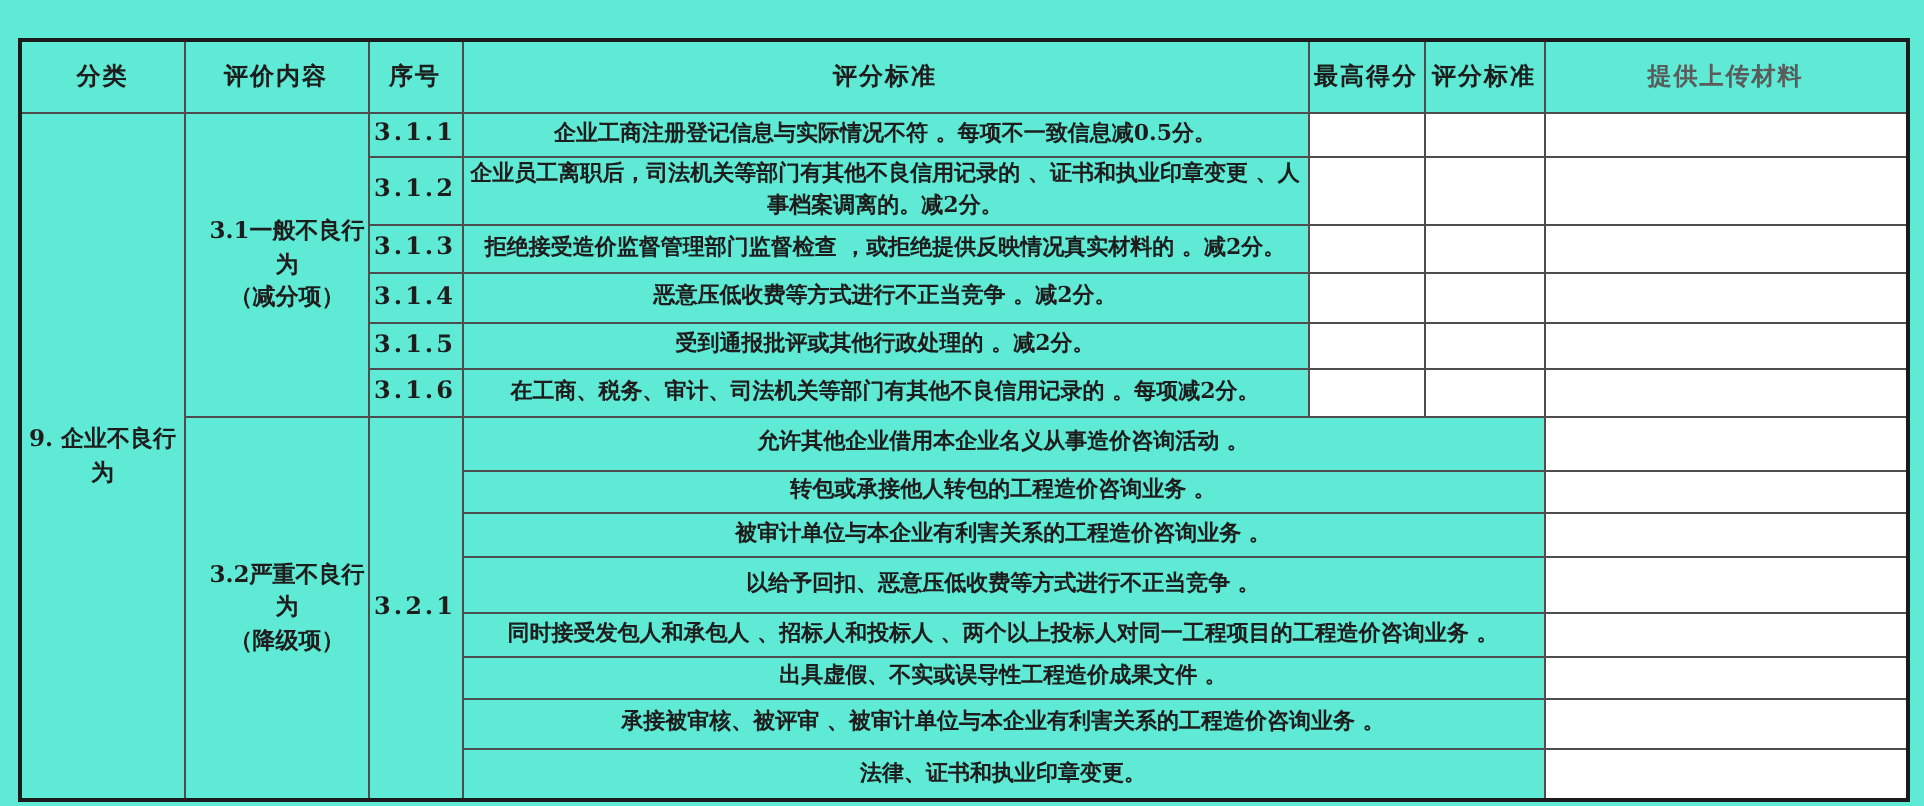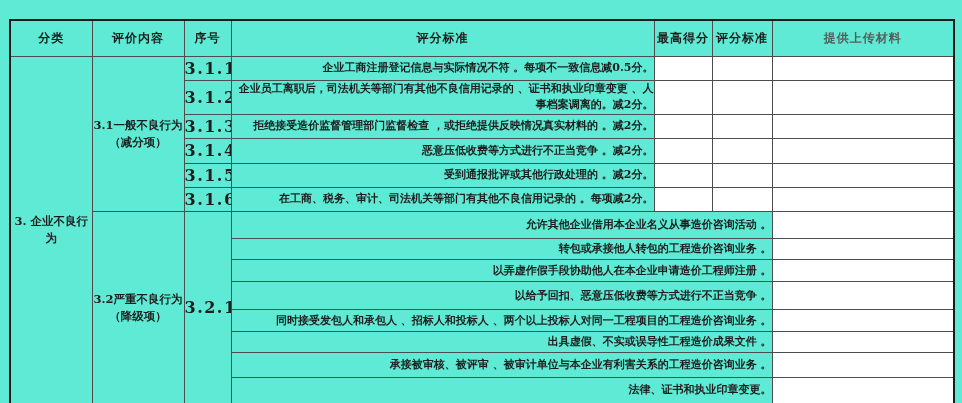--- a/index.html
+++ b/index.html
@@ -31,29 +31,29 @@
     text-align: center;
     height: 36px;
     letter-spacing: 1px;
   }
   thead th.materials-h { color: #5b5b5b; }
   td.cat, td.content, td.sn {
     text-align: center;
     font-size: 11.5px;
     line-height: 1.45;
   }
-  td.sn { letter-spacing: 1.5px; font-size: 16px; }
+  td.sn { letter-spacing: 1.5px; font-size: 12px; }
   td.crit {
-    text-align: right;
+    text-align: center;
     font-size: 11px;
     line-height: 1.5;
     padding: 1px 6px;
   }
   td.score, td.mat { background: #ffffff; }
-  .lbl-line { display: block; }
+  .lbl-line { display: block; padding-left: 11px; }
 </style>
 </head>
 <body>
 
 <div class="page">
   <table class="eval">
     <colgroup>
       <col style="width:82px">
       <col style="width:92px">
       <col style="width:47px">
@@ -69,21 +69,21 @@
         <th>序号</th>
         <th>评分标准</th>
         <th>最高得分</th>
         <th>评分标准</th>
         <th class="materials-h">提供上传材料</th>
       </tr>
     </thead>
     <tbody>
 
       <tr style="height:22px">
-        <td class="cat" rowspan="14">3. 企业不良行为</td>
+        <td class="cat" rowspan="14">9. 企业不良行为</td>
         <td class="content" rowspan="6">
           <span class="lbl-line">3.1一般不良行为</span>
           <span class="lbl-line">（减分项）</span>
         </td>
         <td class="sn">3.1.1</td>
         <td class="crit">企业工商注册登记信息与实际情况不符 。每项不一致信息减0.5分。</td>
         <td class="score"></td>
         <td class="score"></td>
         <td class="mat"></td>
       </tr>
@@ -130,21 +130,21 @@
         </td>
         <td class="sn" rowspan="8">3.2.1</td>
         <td class="crit" colspan="3">允许其他企业借用本企业名义从事造价咨询活动 。</td>
         <td class="mat"></td>
       </tr>
       <tr style="height:21px">
         <td class="crit" colspan="3">转包或承接他人转包的工程造价咨询业务 。</td>
         <td class="mat"></td>
       </tr>
       <tr style="height:22px">
-        <td class="crit" colspan="3">以弄虚作假手段协助他人在本企业申请造价工程师注册 。</td>
+        <td class="crit" colspan="3">被审计单位与本企业有利害关系的工程造价咨询业务 。</td>
         <td class="mat"></td>
       </tr>
       <tr style="height:28px">
         <td class="crit" colspan="3">以给予回扣、恶意压低收费等方式进行不正当竞争 。</td>
         <td class="mat"></td>
       </tr>
       <tr style="height:22px">
         <td class="crit" colspan="3">同时接受发包人和承包人 、招标人和投标人 、两个以上投标人对同一工程项目的工程造价咨询业务 。</td>
         <td class="mat"></td>
       </tr>

